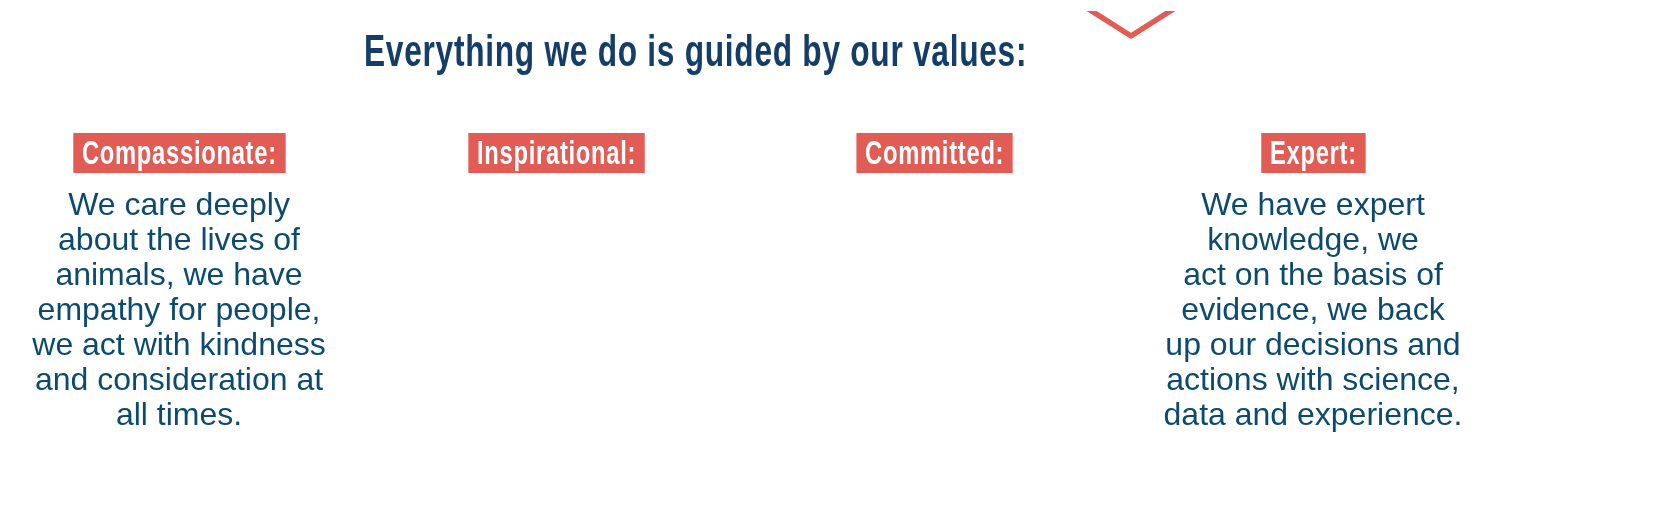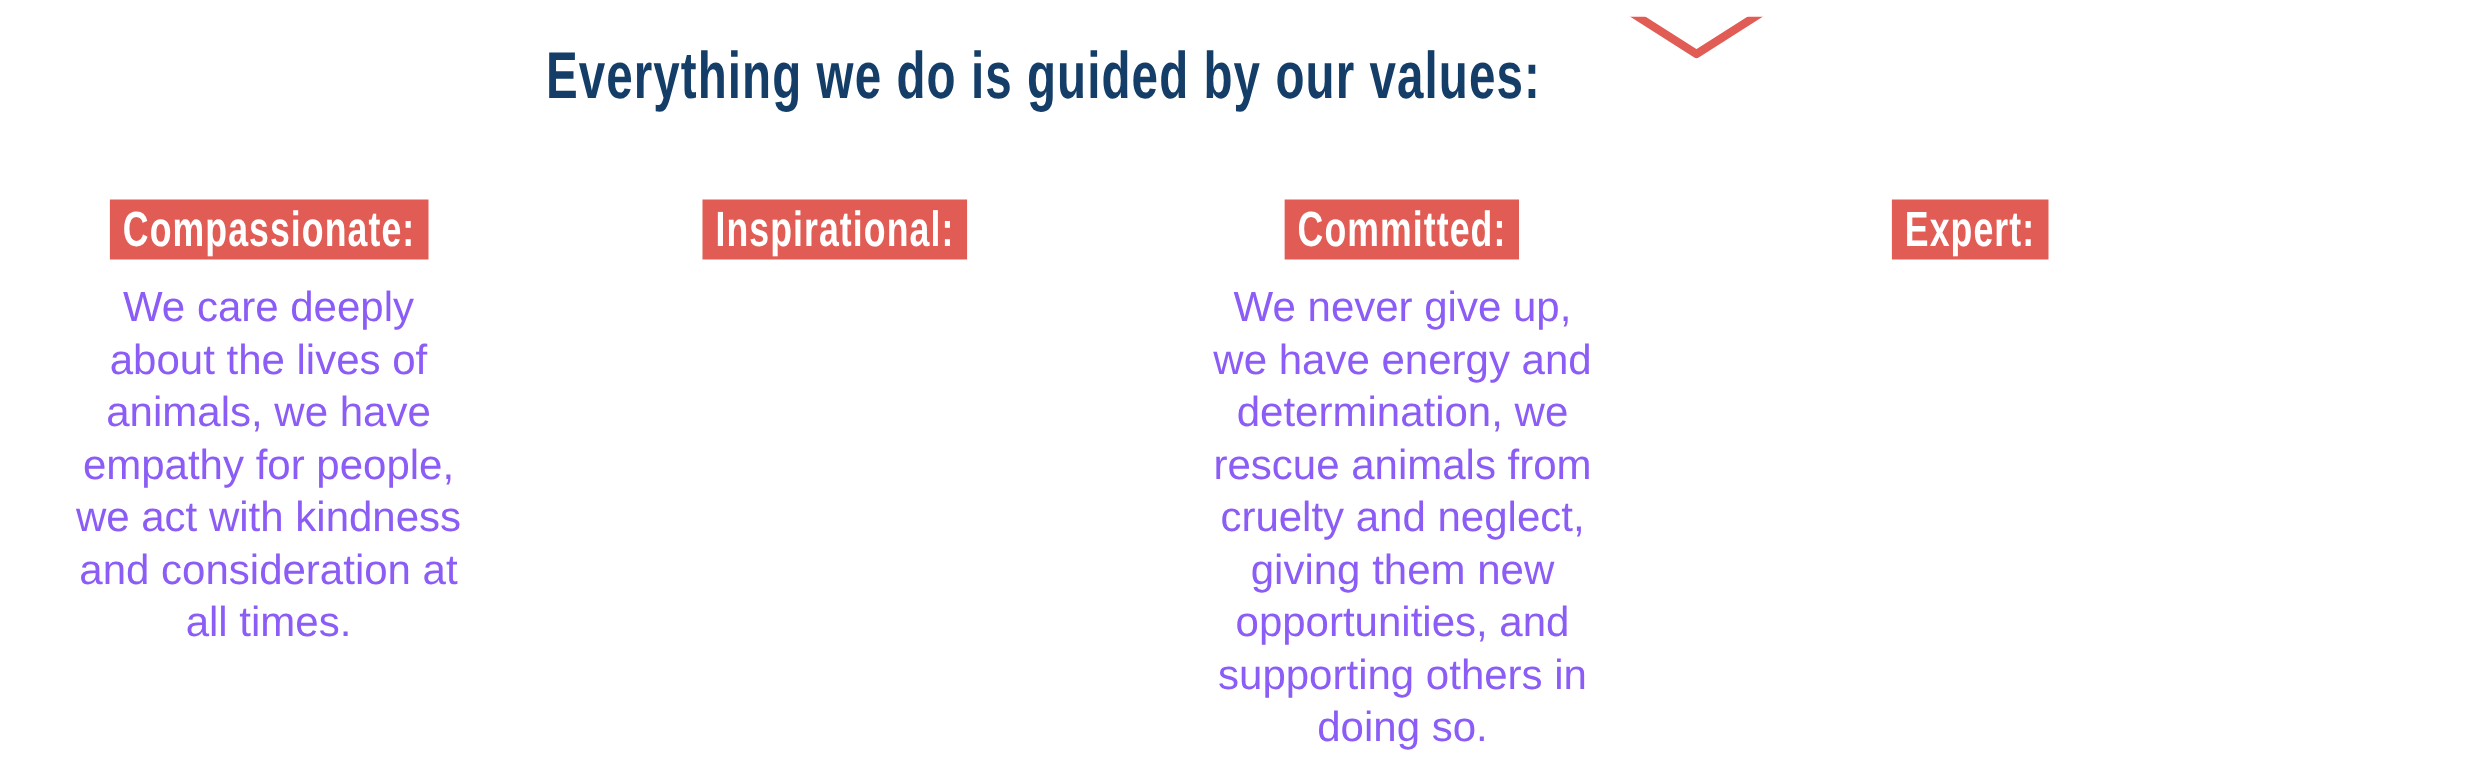--- a/index.html
+++ b/index.html
@@ -55,22 +55,22 @@
     line-height: 40px;
     font-weight: 700;
     letter-spacing: 1px;
     padding: 0 12px;
     transform: scaleX(0.72);
     transform-origin: center;
   }
   .value-text {
     margin: 14px auto 0;
     max-width: 310px;
-    color: #8b5cf6;
-    font-size: 28px;
+    color: #0c4a6e;
+    font-size: 32px;
     line-height: 35px;
     white-space: pre-line;
   }
 </style>
 </head>
 <body>
 
 <div class="page">
 
   <div class="chevron">
@@ -95,30 +95,28 @@
 and consideration at
 all times.</div>
     </div>
 
     <div class="value-col">
       <span class="value-badge">Inspirational:</span>
     </div>
 
     <div class="value-col">
       <span class="value-badge">Committed:</span>
-      <div class="value-text">We never give up,
-we have energy and
-determination, we
-rescue animals from
-cruelty and neglect,
-giving them new
-opportunities, and
-supporting others in
-doing so.</div>
     </div>
 
     <div class="value-col">
       <span class="value-badge">Expert:</span>
+      <div class="value-text">We have expert
+knowledge, we
+act on the basis of
+evidence, we back
+up our decisions and
+actions with science,
+data and experience.</div>
     </div>
 
 
   </div>
 </div>
 
 </body></html>

